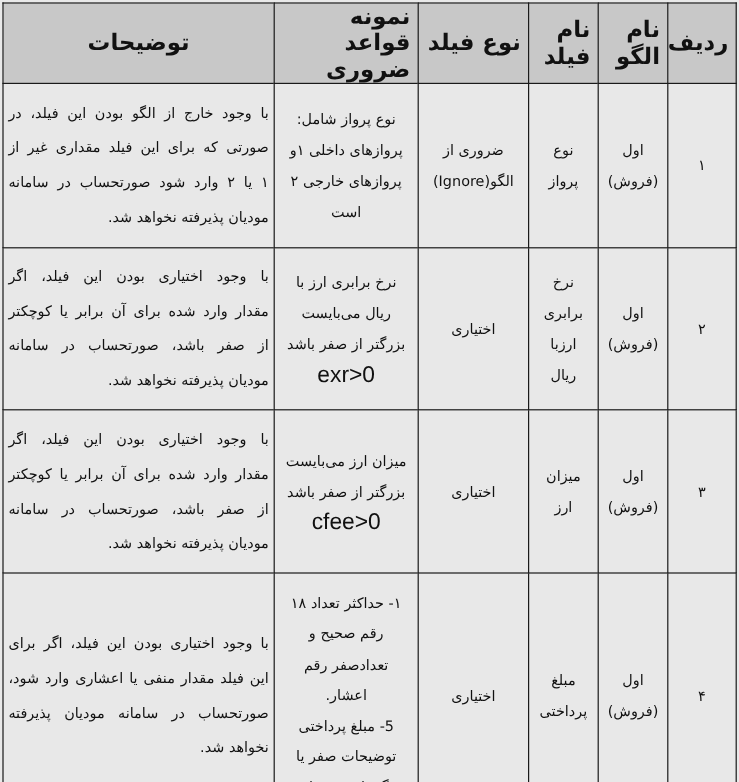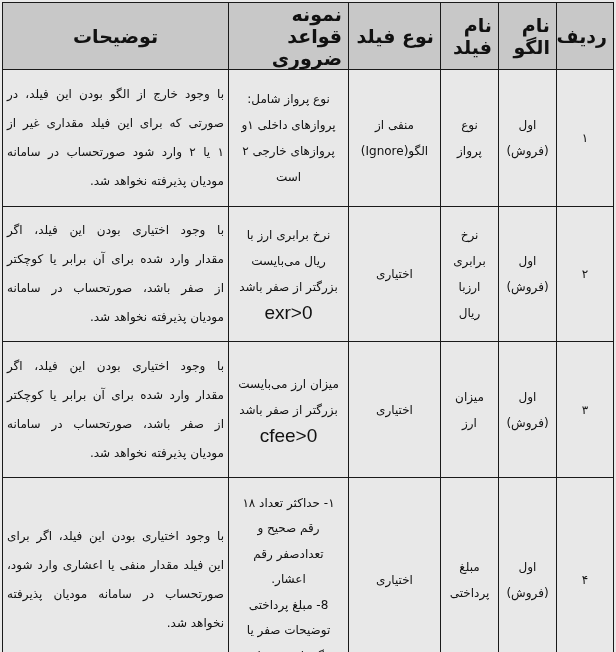--- a/index.html
+++ b/index.html
@@ -99,21 +99,21 @@
           </td>
         <td>
           <span class="line">اول</span>
           <span class="line">(فروش)</span>
         </td>
         <td>
           <span class="line">نوع</span>
           <span class="line">پرواز</span>
         </td>
         <td>
-          <span class="line">منفی از</span>
+          <span class="line">ضروری از</span>
           <span class="line">الگو(Ignore)</span>
         </td>
         <td class="rules">
           <span class="line">نوع پرواز شامل:</span>
           <span class="line">پروازهای داخلی ۱و</span>
           <span class="line">پروازهای خارجی ۲</span>
           <span class="line">است</span>
         </td>
         <td class="desc">
           <span class="line">با وجود خارج از الگو بودن این فیلد، در</span>
@@ -195,21 +195,21 @@
           <span class="line">پرداختی</span>
         </td>
         <td>
           <span class="line">اختیاری</span>
         </td>
         <td class="rules r4">
           <span class="line">۱- حداکثر تعداد ۱۸</span>
           <span class="line">رقم صحیح و</span>
           <span class="line">تعدادصفر رقم</span>
           <span class="line">اعشار.</span>
-          <span class="line">8- مبلغ پرداختی</span>
+          <span class="line">5- مبلغ پرداختی</span>
           <span class="line">توضیحات صفر یا</span>
           <span class="line">بزرگتر از صفر باشد.</span>
         </td>
         <td class="desc">
           <span class="line">با وجود اختیاری بودن این فیلد، اگر برای</span>
           <span class="line">این فیلد مقدار منفی یا اعشاری وارد شود،</span>
           <span class="line">صورتحساب در سامانه مودیان پذیرفته</span>
           <span class="line last">نخواهد شد.</span>
         </td>
       </tr>

